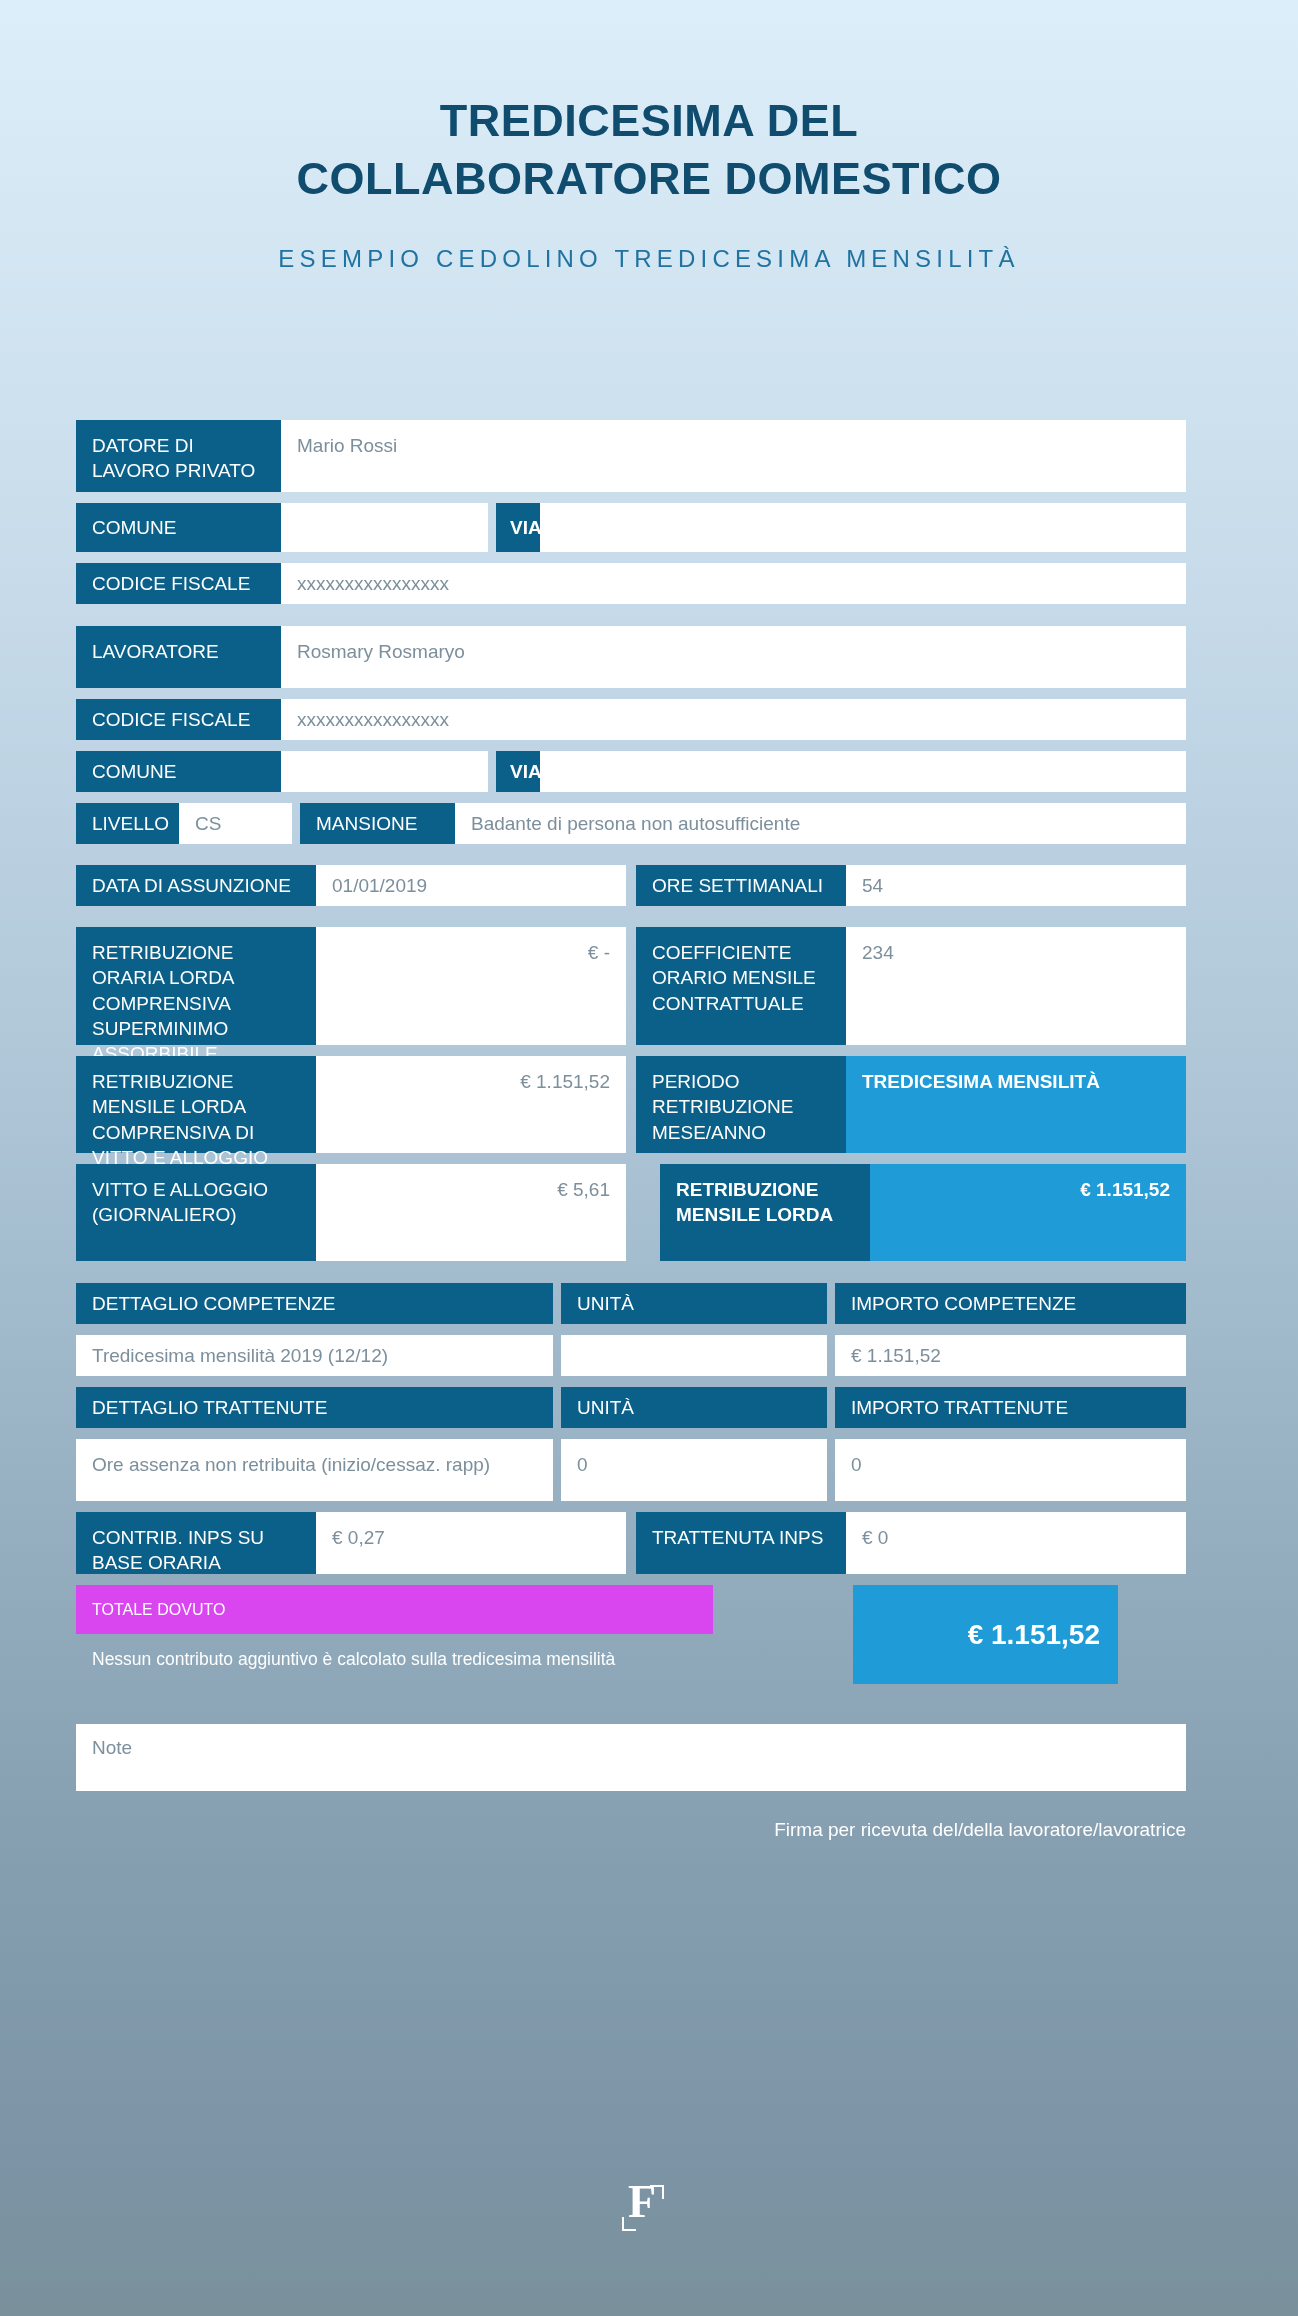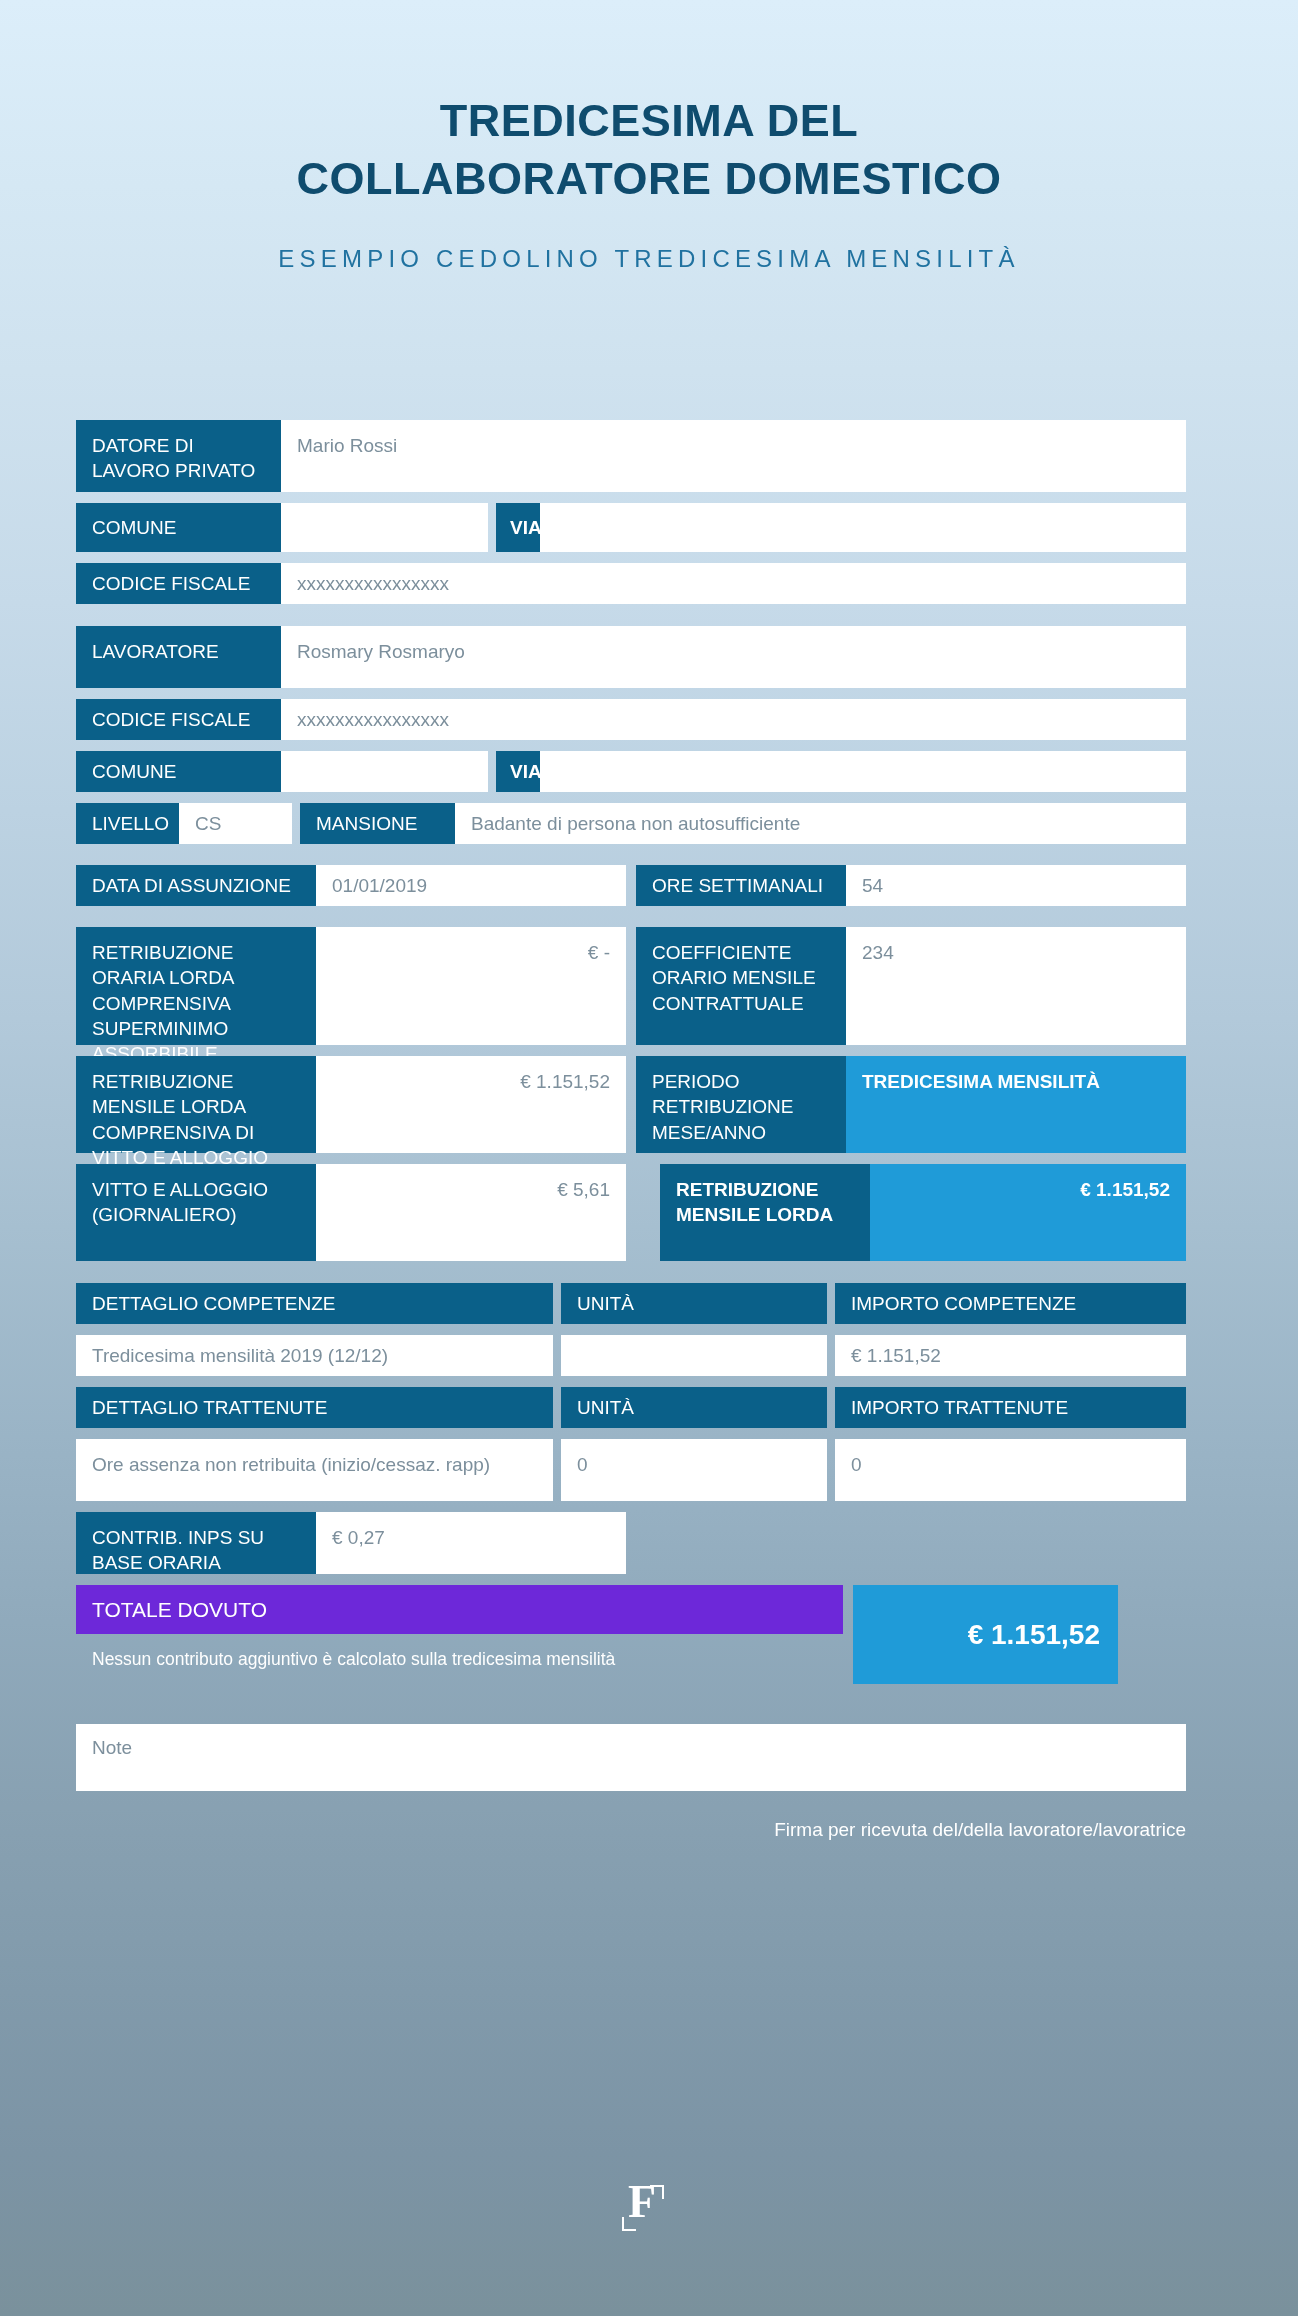--- a/index.html
+++ b/index.html
@@ -114,22 +114,22 @@
   .h-lab3{width:240px;flex:none;}
 
   
   .tbl{display:flex;margin-bottom:11px;}
   .c1{width:477px;flex:none;}
   .c2{width:266px;flex:none;}
   .c3{flex:1;}
 
   .total-row{display:flex;margin-bottom:0;position:relative;}
   .total-lbl{
-    background:#6d28d9;color:#fff;font-size:21px;
-    padding:14px 16px;box-sizing:border-box;width:767px;flex:none;
+    background:#d946ef;color:#fff;font-size:16px;
+    padding:14px 16px;box-sizing:border-box;width:637px;flex:none;
     display:flex;align-items:center;height:49px;
   }
   .total-box{
     background:#1f9bd8;color:#fff;font-size:28px;font-weight:bold;
     width:265px;flex:none;display:flex;align-items:center;
     justify-content:flex-end;padding:0 18px;box-sizing:border-box;
     height:99px;margin-left:10px;
   }
   .total-note{
     color:#ffffff;font-size:17.5px;padding:15px 16px 0 16px;
@@ -323,20 +323,24 @@
       <div class="gap-sm"></div>
       <div class="val c3" style="height:62px;">0</div>
     </div>
 
     <div class="row">
       <div class="half-l">
         <div class="lbl h-lab3" style="height:62px;">CONTRIB. INPS SU BASE ORARIA</div>
         <div class="val h-val" style="height:62px;">€ 0,27</div>
       </div>
       <div class="gap"></div>
+      <div class="half" style="flex:1;">
+        <div class="lbl h-lab2" style="height:62px;">TRATTENUTA INPS</div>
+        <div class="val h-val2" style="height:62px;">€ 0</div>
+      </div>
     </div>
 
     <div class="total-row">
       <div class="total-left">
         <div class="total-lbl">TOTALE DOVUTO</div>
         <div class="total-note">Nessun contributo aggiuntivo è calcolato sulla tredicesima mensilità</div>
       </div>
       <div class="total-box">€ 1.151,52</div>
     </div>
 

